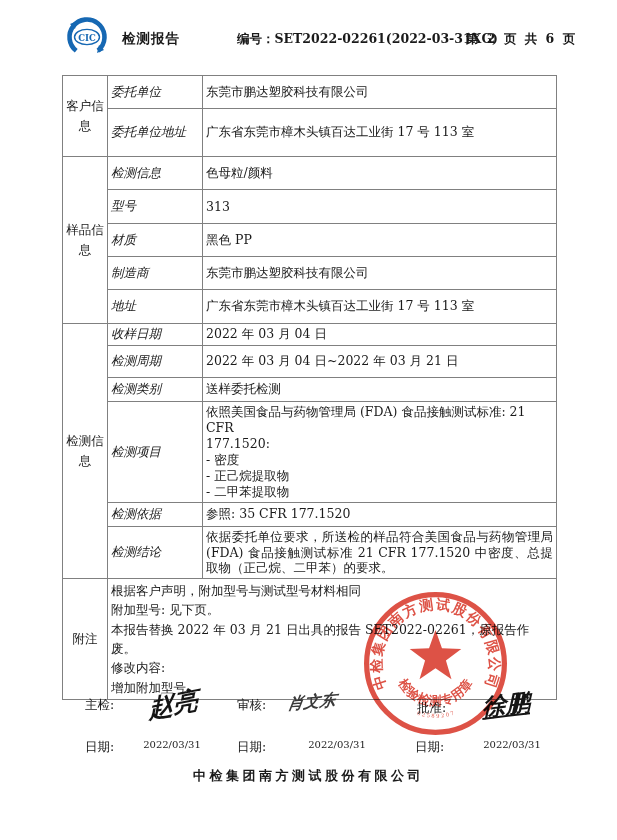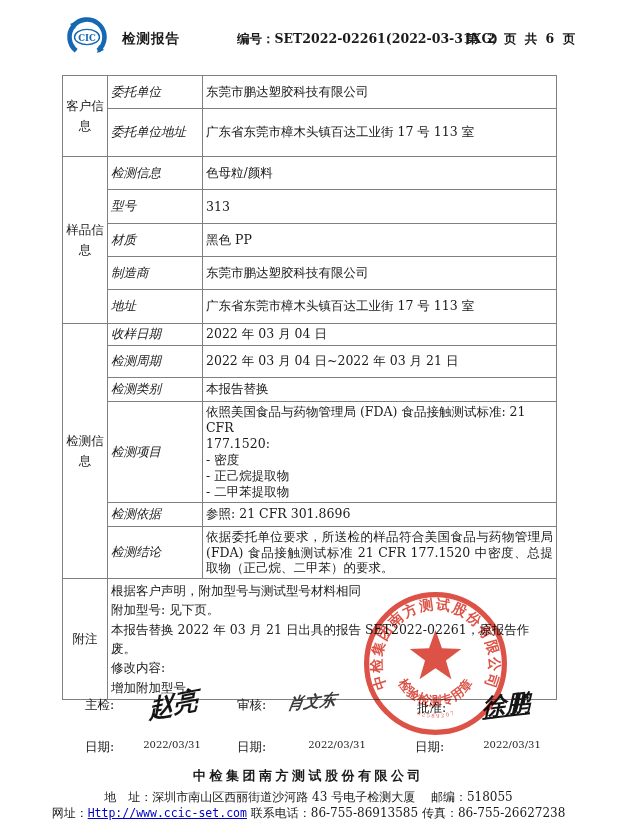--- a/index.html
+++ b/index.html
@@ -103,35 +103,35 @@
       <td class="sec" rowspan="6">检测信息</td>
       <td class="fld">收样日期</td>
       <td class="val">2022 年 03 月 04 日</td>
     </tr>
     <tr style="height:32px">
       <td class="fld">检测周期</td>
       <td class="val">2022 年 03 月 04 日~2022 年 03 月 21 日</td>
     </tr>
     <tr style="height:24px">
       <td class="fld">检测类别</td>
-      <td class="val">本报告替换</td>
+      <td class="val">送样委托检测</td>
     </tr>
     <tr style="height:97px">
       <td class="fld">检测项目</td>
       <td class="val multiline">
         <span class="ln">依照美国食品与药物管理局 (FDA) 食品接触测试标准: 21 CFR</span>
         <span class="ln">177.1520:</span>
         <span class="ln">- 密度</span>
         <span class="ln">- 正己烷提取物</span>
         <span class="ln">- 二甲苯提取物</span>
       </td>
     </tr>
     <tr style="height:24px">
       <td class="fld">检测依据</td>
-      <td class="val">参照: 21 CFR 301.8696</td>
+      <td class="val">参照: 35 CFR 177.1520</td>
     </tr>
     <tr style="height:47px">
       <td class="fld">检测结论</td>
       <td class="val just">依据委托单位要求，所送检的样品符合美国食品与药物管理局 (FDA) 食品接触测试标准 21 CFR 177.1520 中密度、总提取物（正己烷、二甲苯）的要求。</td>
     </tr>
 
     <tr style="height:98px">
       <td class="sec">附注</td>
       <td class="val multiline" colspan="2">
         <span class="ln-sm">根据客户声明，附加型号与测试型号材料相同</span>
@@ -171,20 +171,14 @@
     </text>
     <text fill="#d93a2c" font-size="12" font-weight="bold" letter-spacing="0.5" font-family="'DejaVu Serif',serif">
       <textPath href="#arcBottom" startOffset="50%" text-anchor="middle">检验检测专用章</textPath>
     </text>
     <text fill="#d93a2c" font-size="5" font-family="'DejaVu Serif',serif">
       <textPath href="#arcSerial" startOffset="50%" text-anchor="middle">0 2 5 8 9 2 0 7</textPath>
     </text>
   </svg>
 
   <div class="ftr ftr-company">中检集团南方测试股份有限公司</div>
-  <div class="ftr ftr-addr">地　址：深圳市南山区西丽街道沙河路 43 号电子检测大厦　 邮编：518055</div>
-  <div class="ftr ftr-web">
-    <span>网址：</span><a href="#">Http://www.ccic-set.com</a>
-    <span>联系电话：86-755-86913585</span>
-    <span>传真：86-755-26627238</span>
-  </div>
 
 </div>
 
 </body></html>

